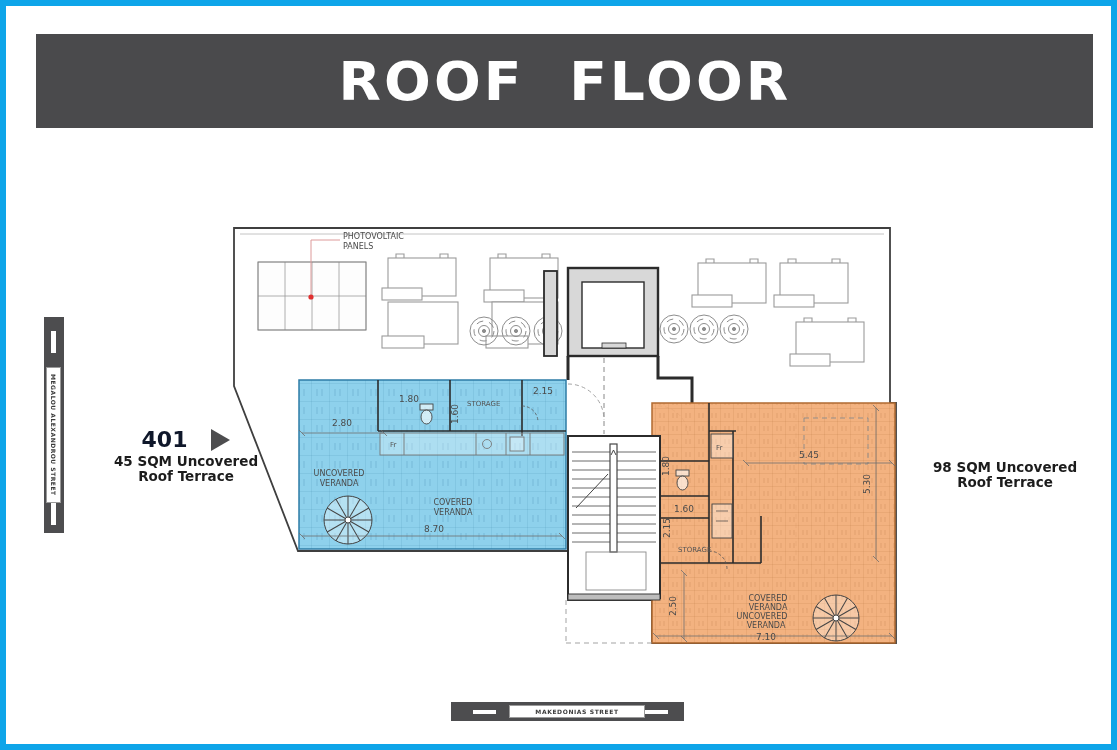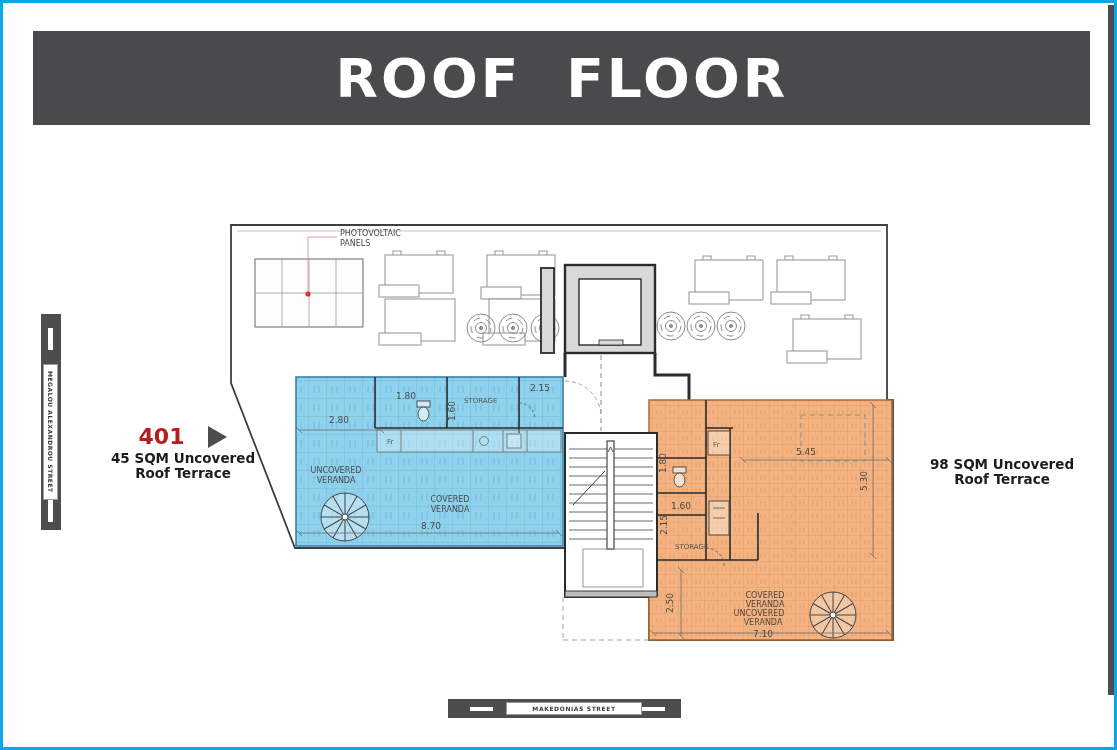--- a/index.html
+++ b/index.html
@@ -1,18 +1,18 @@
 <!DOCTYPE html>
 <html><head>
 <meta charset="utf-8">
 <style>
   html,body{margin:0;padding:0;background:#ffffff;}
   #stage{
     position:relative;width:1117px;height:750px;background:#ffffff;
-    border:3px solid #0ea5e9;box-sizing:border-box;overflow:hidden;
+    border:6px solid #0ea5e9;box-sizing:border-box;overflow:hidden;
     font-family:"DejaVu Sans","Liberation Sans",sans-serif;
   }
   
   .title-bar{
     position:absolute;left:30px;top:28px;width:1057px;height:94px;
     background:#4a4a4c;display:flex;align-items:center;justify-content:center;
   }
   .title-bar h1{
     margin:0;color:#ffffff;font-size:54px;font-weight:800;
     letter-spacing:3px;word-spacing:22px;transform:scaleX(1.02);
@@ -52,21 +52,21 @@
     background:#ffffff;border:1px solid #9a9a9a;box-sizing:border-box;
     display:flex;align-items:center;justify-content:center;
   }
   .street-bottom .label-box span{
     font-size:6px;font-weight:bold;color:#3a3a3a;letter-spacing:.6px;white-space:nowrap;
   }
   
   .unit-callout{position:absolute;text-align:center;color:#1c1c1c;}
   .unit-callout .num-row{
     display:flex;align-items:center;justify-content:center;gap:24px;
-    font-size:22px;font-weight:800;color:#b91c1c;
+    font-size:22px;font-weight:800;color:#0f172a;
   }
   .tri-right{width:0;height:0;border-top:11px solid transparent;border-bottom:11px solid transparent;border-left:19px solid #4d4d4f;}
   .tri-left{width:0;height:0;border-top:11px solid transparent;border-bottom:11px solid transparent;border-right:19px solid #4d4d4f;}
   .unit-callout .desc{
     margin-top:2px;font-size:13.5px;font-weight:bold;line-height:1.12;color:#1c1c1c;
   }
   #callout-401{left:95px;top:421px;width:170px;}
   #callout-402{left:915px;top:452px;width:168px;}
   
   .watermark{

